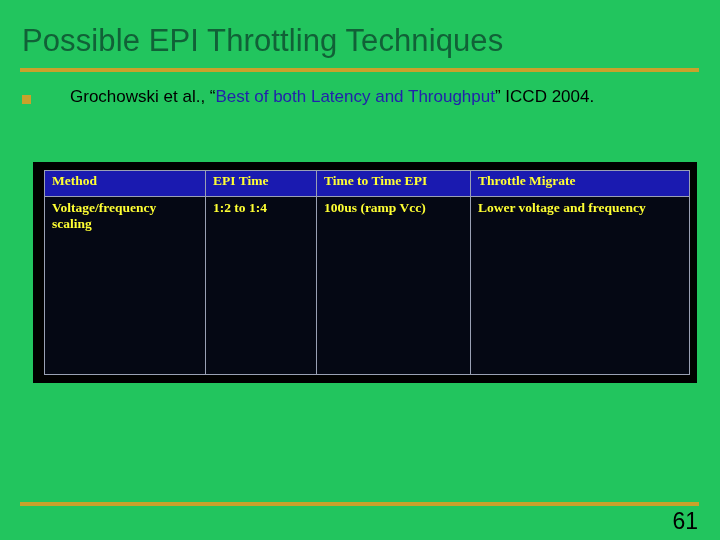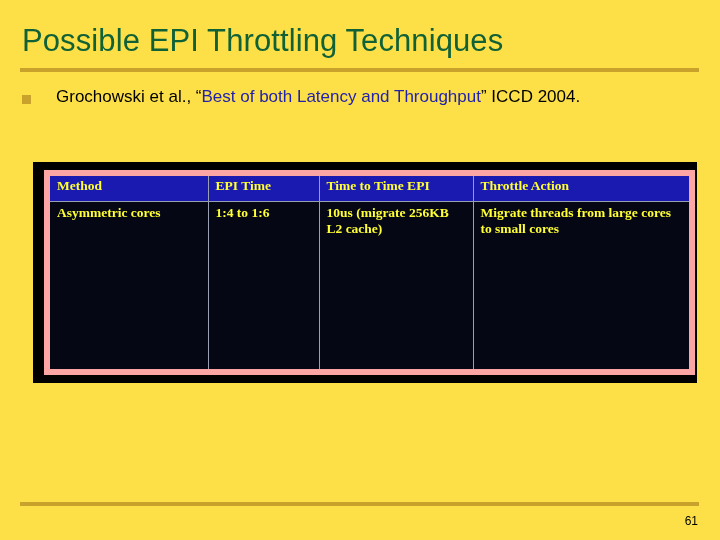--- a/index.html
+++ b/index.html
@@ -13,21 +13,21 @@
     font-family: "Liberation Sans", sans-serif;
     overflow: hidden;
     position: relative;
   }
 
   .slide {
     position: absolute;
     inset: 0;
     width: 720px;
     height: 540px;
-    background: #fde047;
+    background: #22c55e;
   }
 
   
   .slide-title {
     position: absolute;
     left: 22px;
     top: 22px;
     width: 676px;
     font-family: "Liberation Sans", sans-serif;
     font-size: 31px;
@@ -57,20 +57,21 @@
   }
 
   
   .bullet-row {
     position: absolute;
     left: 22px;
     top: 84px;
     width: 672px;
     display: flex;
     align-items: flex-start;
+    gap: 14px;
   }
   .bullet-marker {
     width: 9px;
     height: 9px;
     background: #c9a22b;
     margin-top: 11px;
     margin-right: 0px;
     flex: 0 0 auto;
   }
   .bullet-text {
@@ -99,21 +100,21 @@
     box-sizing: border-box;
     padding: 8px 8px 8px 11px;
   }
 
   table.epi {
     width: 100%;
     height: 100%;
     border-collapse: collapse;
     table-layout: fixed;
     background: #050814;
-    border: 6px solid #fca5a5;
+    border: 1px solid #fca5a5;
   }
   table.epi td, table.epi th {
     border: 1px solid #9aa0b4;
     vertical-align: top;
     padding: 3px 6px 2px 7px;
     font-family: "Liberation Serif", serif;
     font-weight: bold;
     font-size: 13.5px;
     line-height: 16px;
     color: #ffff33;
@@ -134,21 +135,21 @@
   col.c2 { width: 111px; }
   col.c3 { width: 154px; }
   col.c4 { width: 219px; }
 
   
   .page-number {
     position: absolute;
     right: 22px;
     top: 511px;
     font-family: "Liberation Sans", sans-serif;
-    font-size: 12px;
+    font-size: 23px;
     line-height: 20px;
     color: #000000;
     text-align: right;
   }
 </style>
 </head>
 <body>
 
 <div class="slide">
 
@@ -167,29 +168,29 @@
         <col class="c1">
           <col class="c2">
           <col class="c3">
           <col class="c4">
       </colgroup>
       <thead>
         <tr>
           <th>Method</th>
           <th>EPI Time</th>
           <th>Time to Time EPI</th>
-          <th>Throttle Action</th>
+          <th>Throttle Migrate</th>
         </tr>
       </thead>
       <tbody>
         <tr>
-          <td>Asymmetric cores</td>
-          <td>1:4 to 1:6</td>
-          <td>10us (migrate 256KB L2 cache)</td>
-          <td>Migrate threads from large cores to small cores</td>
+          <td>Voltage/frequency scaling</td>
+          <td>1:2 to 1:4</td>
+          <td>100us (ramp Vcc)</td>
+          <td>Lower voltage and frequency</td>
         </tr>
       </tbody>
     </table>
   </div>
 
   <div class="rule-bottom"></div>
 
   <div class="page-number">61</div>
 
 </div>

